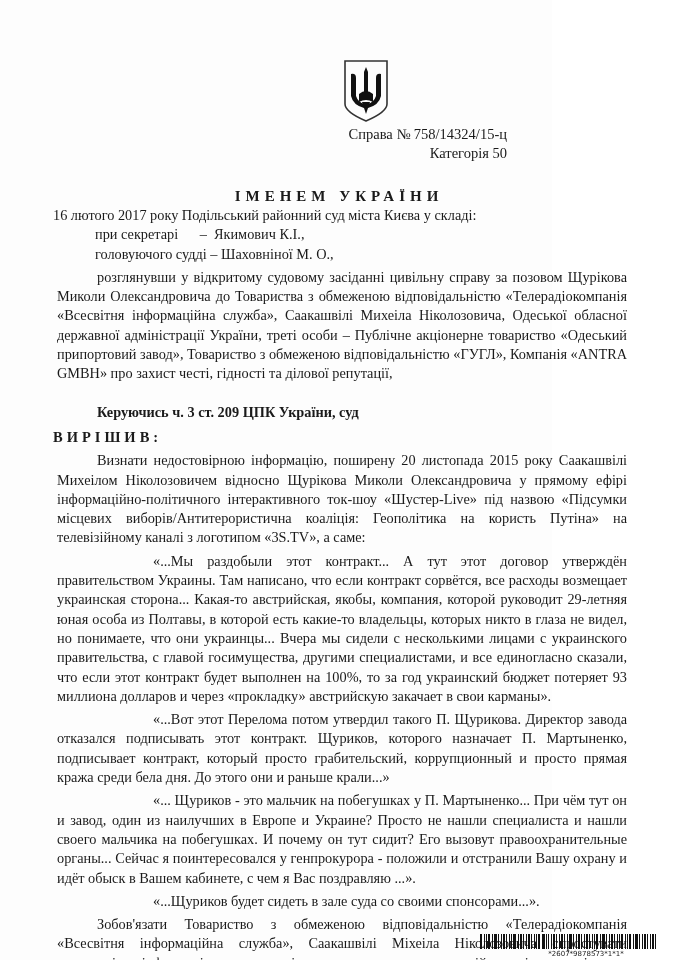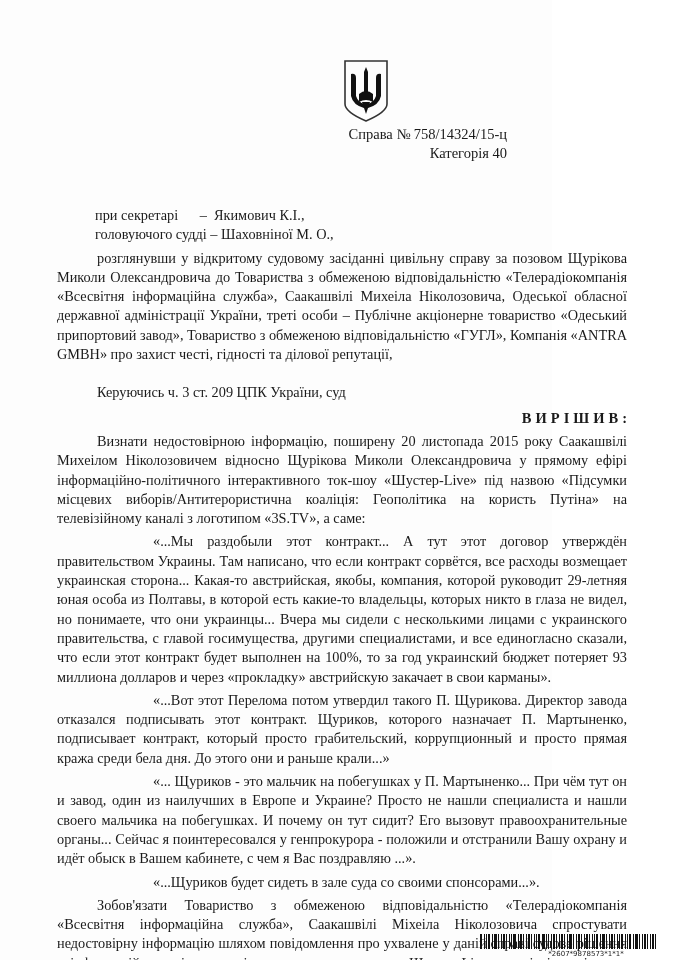--- a/index.html
+++ b/index.html
@@ -11,21 +11,21 @@
   .page { position: absolute; left: 0; top: 0; width: 552px; height: 960px; background: #fdfdfd; }
   .emblem { position: absolute; left: 342px; top: 58px; width: 48px; height: 66px; }
   .case-info { position: absolute; right: 45px; top: 125px; text-align: right; font-size: 14.5px; line-height: 19px; }
   .title1 { position: absolute; left: 0; width: 678px; top: 172px; text-align: center; font-weight: bold; font-size: 15px; letter-spacing: 5px; }
   .title2 { position: absolute; left: 0; width: 678px; top: 188px; text-align: center; font-weight: bold; font-size: 15px; letter-spacing: 5px; }
   .body-text { position: absolute; left: 53px; width: 578px; font-size: 14.3px; line-height: 19.3px; }
   .line { white-space: nowrap; }
   p { margin: 4px; text-align: justify; text-align-last: left; }
   .ind1 { text-indent: 40px; }
   .ind2 { text-indent: 96px; }
-  .decision-title { text-align: right; font-weight: bold; letter-spacing: 4px; font-size: 14.5px; margin: 6px 0 0 0; }
+  .decision-title { text-align: left; font-weight: bold; letter-spacing: 4px; font-size: 14.5px; margin: 6px 0 0 0; }
   .barcode-wrap { position: absolute; left: 464px; top: 934px; width: 212px; margin-left: 16px; }
   .barcode { display: flex; height: 15px; align-items: stretch; }
   .barcode span { display: block; background: #111; margin-right: 1px; }
   .barcode-text { font-family: "DejaVu Sans", sans-serif; font-size: 7px; text-align: center; color: #222; margin-top: 1px; }
 </style>
 </head>
 <body>
 
 <div class="page">
 
@@ -33,29 +33,31 @@
     <path d="M3 3 H45 V46 Q45 54 24 63 Q3 54 3 46 Z" fill="none" stroke="#333" stroke-width="1.6"></path>
     <path d="M24 9 L26 14 L26 40 L22 40 L22 14 Z" fill="#111"></path>
     <path d="M9 16 Q14 15 14 20 L14 38 Q16 44 22 46 L22 50 Q11 47 9 38 Z" fill="#111"></path>
     <path d="M39 16 Q34 15 34 20 L34 38 Q32 44 26 46 L26 50 Q37 47 39 38 Z" fill="#111"></path>
     <path d="M17 36 Q24 30 31 36 L31 44 Q24 40 17 44 Z" fill="#111"></path>
     <path d="M20 44 L24 56 L28 44 Z" fill="#111"></path>
   </svg>
 
   <div class="case-info">
     <div>Справа № 758/14324/15-ц</div>
-    <div>Категорія 40</div>
+    <div>Категорія 50</div>
   </div>
 
+  <div class="title2">ІМЕНЕМ УКРАЇНИ</div>
 
   <div class="body-text" style="top:206px;">
+    <div class="line">16 лютого 2017 року Подільський районний суд міста Києва у складі:</div>
     <div class="line" style="padding-left:42px; white-space:pre;">при секретарі      –  Якимович К.І.,</div>
     <div class="line" style="padding-left:42px;">головуючого судді – Шаховніної М.  О.,</div>
     <p class="ind1">розглянувши у відкритому судовому засіданні цивільну справу за позовом Щурікова Миколи Олександровича до Товариства з обмеженою відповідальністю «Телерадіокомпанія «Всесвітня інформаційна служба», Саакашвілі Михеіла Ніколозовича, Одеської обласної державної адміністрації України, треті особи – Публічне акціонерне товариство «Одеський припортовий завод», Товариство з обмеженою відповідальністю «ГУГЛ», Компанія «ANTRA GMBH» про захист честі, гідності та ділової репутації,</p>
-    <p class="ind1" style="margin-top:19px;">Керуючись ч. 3 ст. 209 ЦПК України, суд</p>
+    <p class="ind1" style="margin-top:19px;font-weight:bold;">Керуючись ч. 3 ст. 209 ЦПК України, суд</p>
 
     <div class="decision-title">ВИРІШИВ:</div>
     <p class="ind1">Визнати недостовірною інформацію, поширену 20 листопада 2015 року Саакашвілі Михеілом Ніколозовичем відносно Щурікова Миколи Олександровича у прямому ефірі інформаційно-політичного інтерактивного ток-шоу «Шустер-Live» під назвою «Підсумки місцевих виборів/Антитерористична коаліція: Геополітика на користь Путіна» на телевізійному каналі з логотипом «3S.TV», а саме:</p>
     <p class="ind2">«...Мы раздобыли этот контракт... А тут этот договор утверждён правительством Украины. Там написано, что если контракт сорвётся, все расходы возмещает украинская сторона... Какая-то австрийская, якобы, компания, которой руководит 29-летняя юная особа из Полтавы, в которой есть какие-то владельцы, которых никто в глаза не видел, но понимаете, что они украинцы... Вчера мы сидели с несколькими лицами с украинского правительства, с главой госимущества, другими специалистами, и все единогласно сказали, что если этот контракт будет выполнен на 100%, то за год украинский бюджет потеряет 93 миллиона долларов и через «прокладку» австрийскую закачает в свои карманы».</p>
     <p class="ind2">«...Вот этот Перелома потом утвердил такого П. Щурикова. Директор завода отказался подписывать этот контракт. Щуриков, которого назначает П. Мартыненко, подписывает контракт, который просто грабительский, коррупционный и просто прямая кража среди бела дня. До этого они и раньше крали...»</p>
     <p class="ind2">«... Щуриков - это мальчик на побегушках у П. Мартыненко... При чём тут он и завод, один из наилучших в Европе и Украине? Просто не нашли специалиста и нашли своего мальчика на побегушках. И почему он тут сидит? Его вызовут правоохранительные органы... Сейчас я поинтересовался у генпрокурора - положили и отстранили Вашу охрану и идёт обыск в Вашем кабинете, с чем я Вас поздравляю ...».</p>
     <p class="ind2">«...Щуриков будет сидеть в зале суда со своими спонсорами...».</p>
     <p class="ind1">Зобов'язати Товариство з обмеженою відповідальністю «Телерадіокомпанія «Всесвітня інформаційна служба», Саакашвілі Міхеіла Ніколозовича спростувати недостовірну інформацію шляхом повідомлення про ухвалене у даній справі судове рішення в інформаційно-політичному інтерактивному ток-шоу «Шустер-Live» не пізніше місяця з дня набрання рішення законної сили.</p>
 
   </div>

